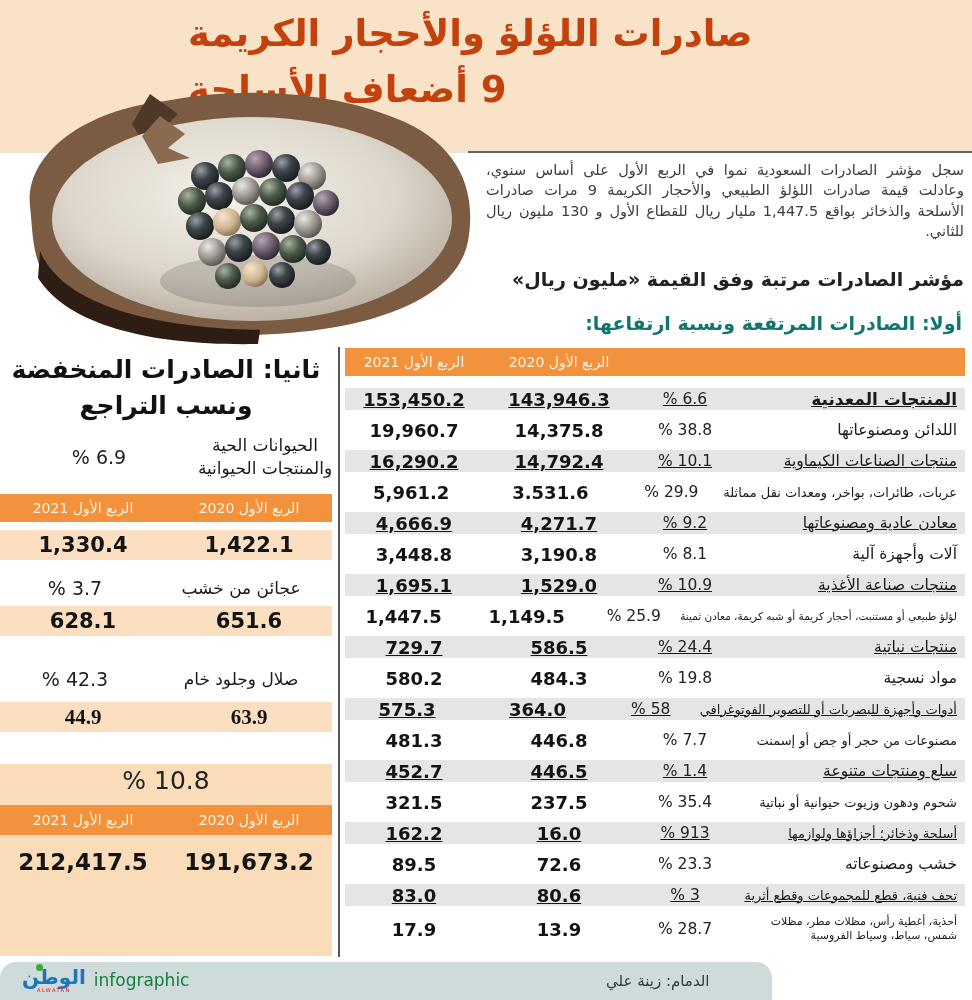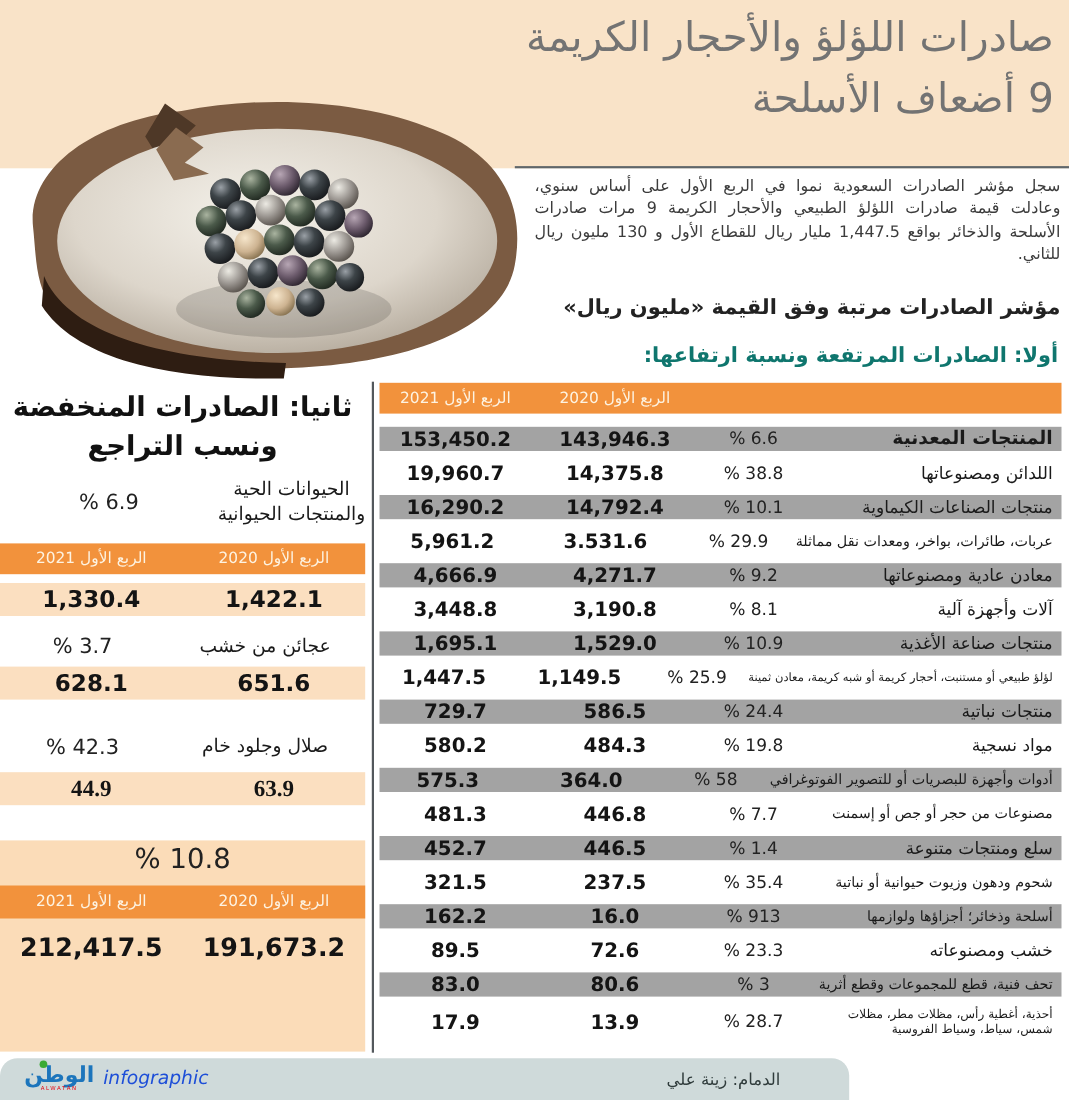--- a/index.html
+++ b/index.html
@@ -6,22 +6,22 @@
   body{
     width:972px;height:1000px;position:relative;overflow:hidden;
     background:#ffffff;color:#1a1a1a;
     font-family:"DejaVu Sans", sans-serif;
   }
   
   .hdr{position:absolute;left:0;top:0;width:972px;height:153px;background:#f9e3c8;}
   .hdr-line{position:absolute;left:468px;top:151px;width:504px;height:2px;background:#60666a;}
   .title{
     position:absolute;right:14px;top:6px;width:770px;
-    direction:rtl;text-align:right;white-space:pre-line;
-    font-weight:400;font-size:37px;line-height:1.5;color:#737373;
+    direction:rtl;text-align:left;white-space:pre-line;
+    font-weight:700;font-size:37px;line-height:1.5;color:#c2410c;
   }
   
   .shell{position:absolute;left:0;top:56px;width:500px;height:292px;}
   
   .intro{
     position:absolute;right:8px;top:160px;width:478px;
     direction:rtl;text-align:justify;text-align-last:right;
     font-size:14.5px;line-height:1.4;color:#3c3c3c;
   }
   .subtitle{
@@ -35,21 +35,21 @@
   .vline{position:absolute;left:338px;top:347px;width:2px;height:610px;background:#53585c;}
 
   
   .table{position:absolute;left:345px;top:348px;width:620px;}
   .thead{height:28px;background:#f2923c;position:relative;}
   .thead .y21{position:absolute;left:0;top:0;width:138px;height:28px;line-height:28px;text-align:center;}
   .thead .y20{position:absolute;left:138px;top:0;width:152px;height:28px;line-height:28px;text-align:center;}
   .ybar-label{color:#fdf3e2;font-size:14px;direction:rtl;}
   .rows{margin-top:12px;display:flex;flex-direction:column;gap:9px;}
   .trow{display:flex;align-items:center;min-height:22px;}
-  .trow.hl{background:#a3a3a3;}
+  .trow.hl{background:#e5e5e5;text-decoration:underline;}
   .c2021{width:138px;text-align:center;font-weight:700;font-size:18px;color:#141414;}
   .c2020{width:152px;text-align:center;font-weight:700;font-size:18px;color:#141414;}
   .cpct{width:100px;text-align:center;font-size:15.5px;direction:ltr;color:#222;}
   .clabel{flex:1;direction:rtl;text-align:right;padding:0 8px 0 4px;font-size:15.5px;white-space:pre-line;}
   .clabel.sm{font-size:13px;white-space:nowrap;}
   .clabel.xs{font-size:10.5px;white-space:nowrap;}
   .clabel.two{font-size:11px;line-height:1.3;white-space:pre-line;}
   .trow:first-child .clabel{font-weight:700;font-size:17px;}
 
   
@@ -82,21 +82,21 @@
   .t-vals{display:flex;margin-top:14px;}
   .t-vals span{flex:1;text-align:center;font-weight:700;font-size:23px;color:#141414;}
 
   
   .footer{position:absolute;left:0;top:962px;width:772px;height:38px;background:#cfdada;border-radius:16px 16px 0 0;}
   .logo{position:absolute;left:22px;top:5px;display:flex;align-items:center;gap:8px;}
   .logo-ar-wrap{position:relative;text-align:center;}
   .logo-ar{display:block;color:#1c75bc;font-weight:700;font-size:20px;line-height:1;direction:rtl;}
   .logo-dot{position:absolute;top:-3px;left:14px;width:7px;height:7px;border-radius:50%;background:#3aaa35;}
   .logo-en{display:block;color:#e30613;font-size:5px;letter-spacing:1.5px;line-height:1;margin-top:1px;}
-  .logo-info{font-size:17px;color:#1d4ed8;font-style:italic;}
+  .logo-info{font-size:17px;color:#15803d;}
   .credit{position:absolute;left:606px;top:0;line-height:38px;direction:rtl;font-size:15px;color:#2f3b3b;}
 </style>
 </head>
 <body>
 
 <div class="hdr"></div>
 <div class="hdr-line"></div>
 <div class="title">صادرات اللؤلؤ والأحجار الكريمة
 9 أضعاف الأسلحة</div>
 

